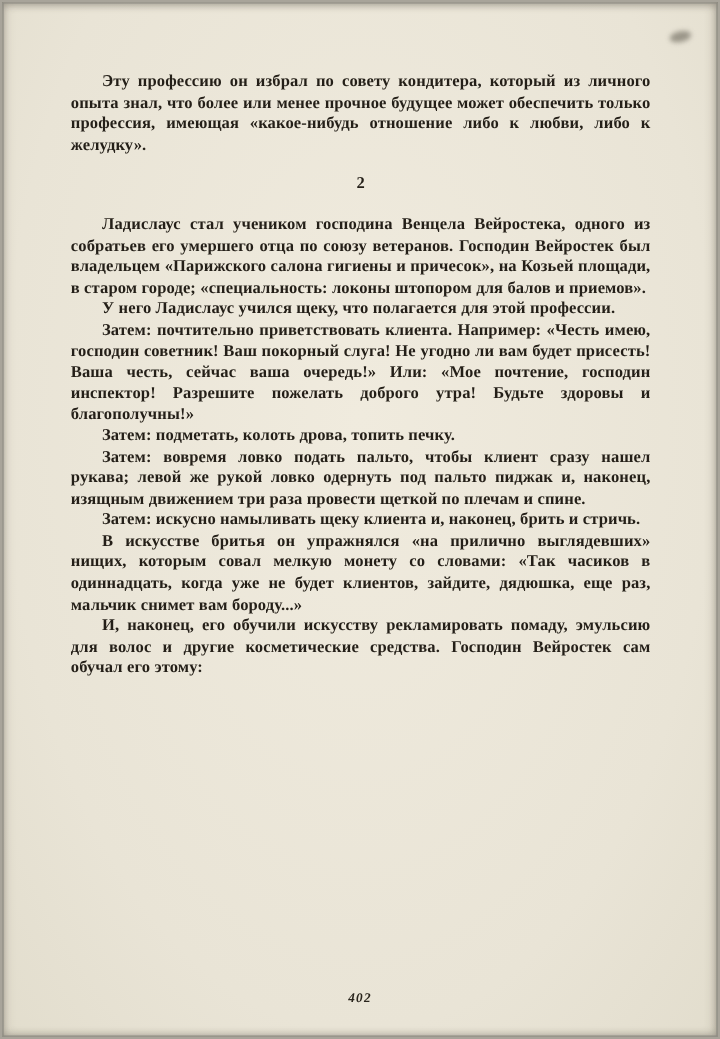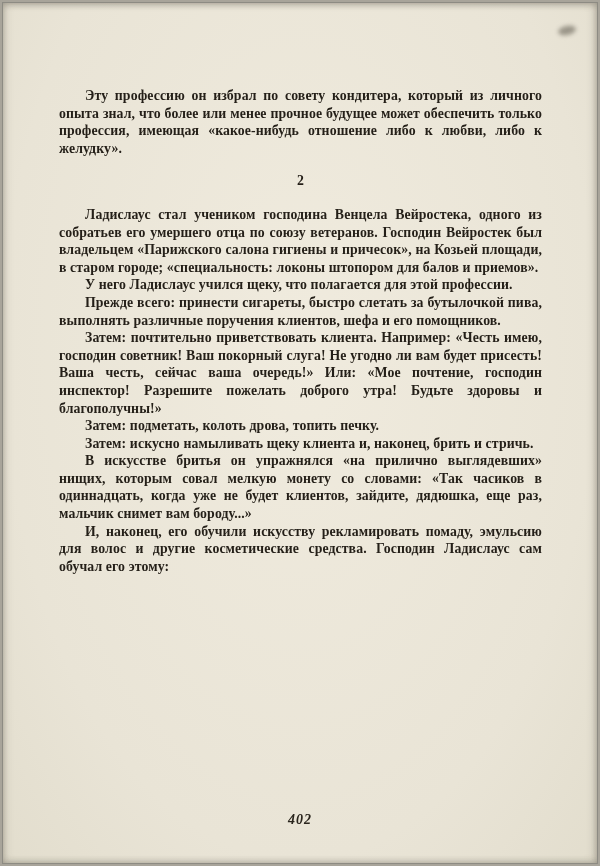--- a/index.html
+++ b/index.html
@@ -38,61 +38,60 @@
     left: 57px;
     right: 56px;
     top: 57px;
     color: #241f18;
     font-family: "Liberation Serif", "DejaVu Serif", serif;
     font-weight: 700;
     font-size: 13.8px;
     line-height: 17.6px;
     text-align: justify;
     letter-spacing: 0.1px;
-    margin-top: 28px;
   }
   .para {
     margin: 0;
     text-indent: 26px;
   }
   .chapter-number {
     text-align: center;
     text-indent: 0;
     margin: 15px 0 16px 0;
     font-weight: 700;
   }
   .page-number {
     position: absolute;
     left: 0;
     right: 0;
-    bottom: 36px;
+    bottom: 26px;
     text-align: center;
     font-family: "Liberation Serif", "DejaVu Serif", serif;
     font-style: italic;
     font-weight: 700;
-    font-size: 14px;
+    font-size: 11px;
     color: #2a251d;
     letter-spacing: 1px;
   }
 </style>
 </head>
 <body>
 
 <div class="page">
   <div class="smudge"></div>
 
   <div class="text-block">
     <p class="para">Эту профессию он избрал по совету кондитера, который из личного опыта знал, что более или менее прочное будущее может обеспечить только профессия, имеющая «какое-нибудь отношение либо к любви, либо к желудку».</p>
 
     <div class="chapter-number">2</div>
 
     <p class="para">Ладислаус стал учеником господина Венцела Вейростека, одного из собратьев его умершего отца по союзу ветеранов. Господин Вейростек был владельцем «Парижского салона гигиены и причесок», на Козьей площади, в старом городе; «специальность: локоны штопором для балов и приемов».</p>
     <p class="para">У него Ладислаус учился щеку, что полагается для этой профессии.</p>
-    <p class="para">Прежде всего: принести сигареты, быстро слетать за бутылочкой пива, выполнять различные поручения клиентов, шефа и его помощников.</p>
     <p class="para">Затем: почтительно приветствовать клиента. Например: «Честь имею, господин советник! Ваш покорный слуга! Не угодно ли вам будет присесть! Ваша честь, сейчас ваша очередь!» Или: «Мое почтение, господин инспектор! Разрешите пожелать доброго утра! Будьте здоровы и благополучны!»</p>
     <p class="para">Затем: подметать, колоть дрова, топить печку.</p>
+    <p class="para">Затем: вовремя ловко подать пальто, чтобы клиент сразу нашел рукава; левой же рукой ловко одернуть под пальто пиджак и, наконец, изящным движением три раза провести щеткой по плечам и спине.</p>
     <p class="para">Затем: искусно намыливать щеку клиента и, наконец, брить и стричь.</p>
     <p class="para">В искусстве бритья он упражнялся «на прилично выглядевших» нищих, которым совал мелкую монету со словами: «Так часиков в одиннадцать, когда уже не будет клиентов, зайдите, дядюшка, еще раз, мальчик снимет вам бороду...»</p>
-    <p class="para">И, наконец, его обучили искусству рекламировать помаду, эмульсию для волос и другие косметические средства. Господин Ладислаус сам обучал его этому:</p>
+    <p class="para">И, наконец, его обучили искусству рекламировать помаду, эмульсию для волос и другие косметические средства. Господин Вейростек сам обучал его этому:</p>
   </div>
 
   <div class="page-number">402</div>
 </div>
 
 </body></html>

